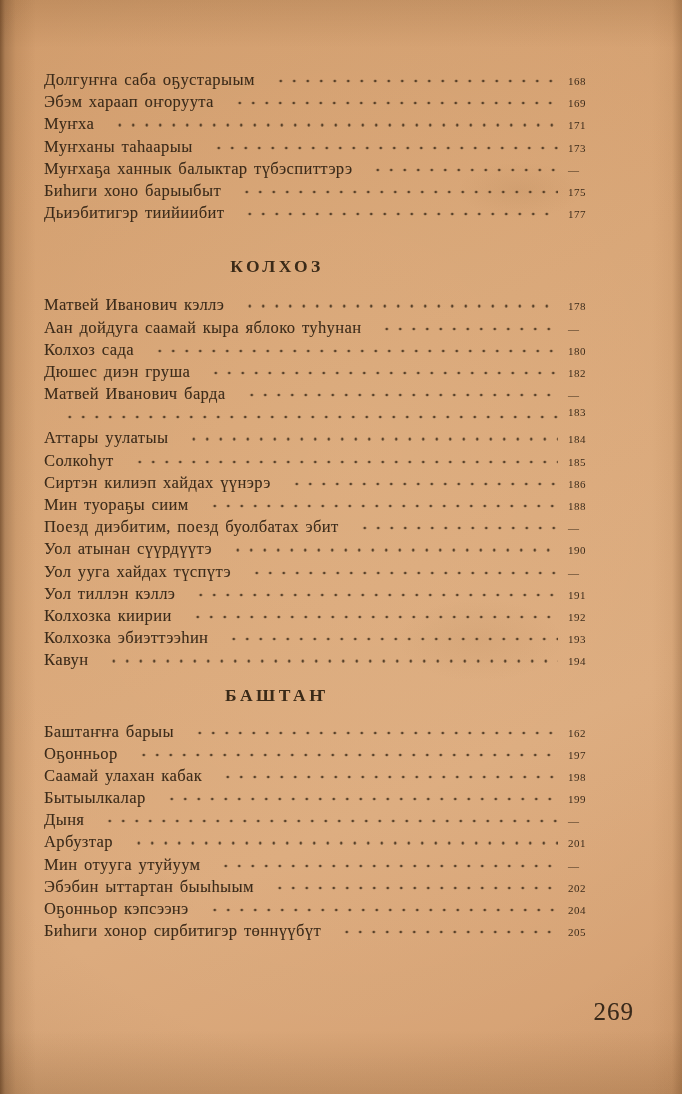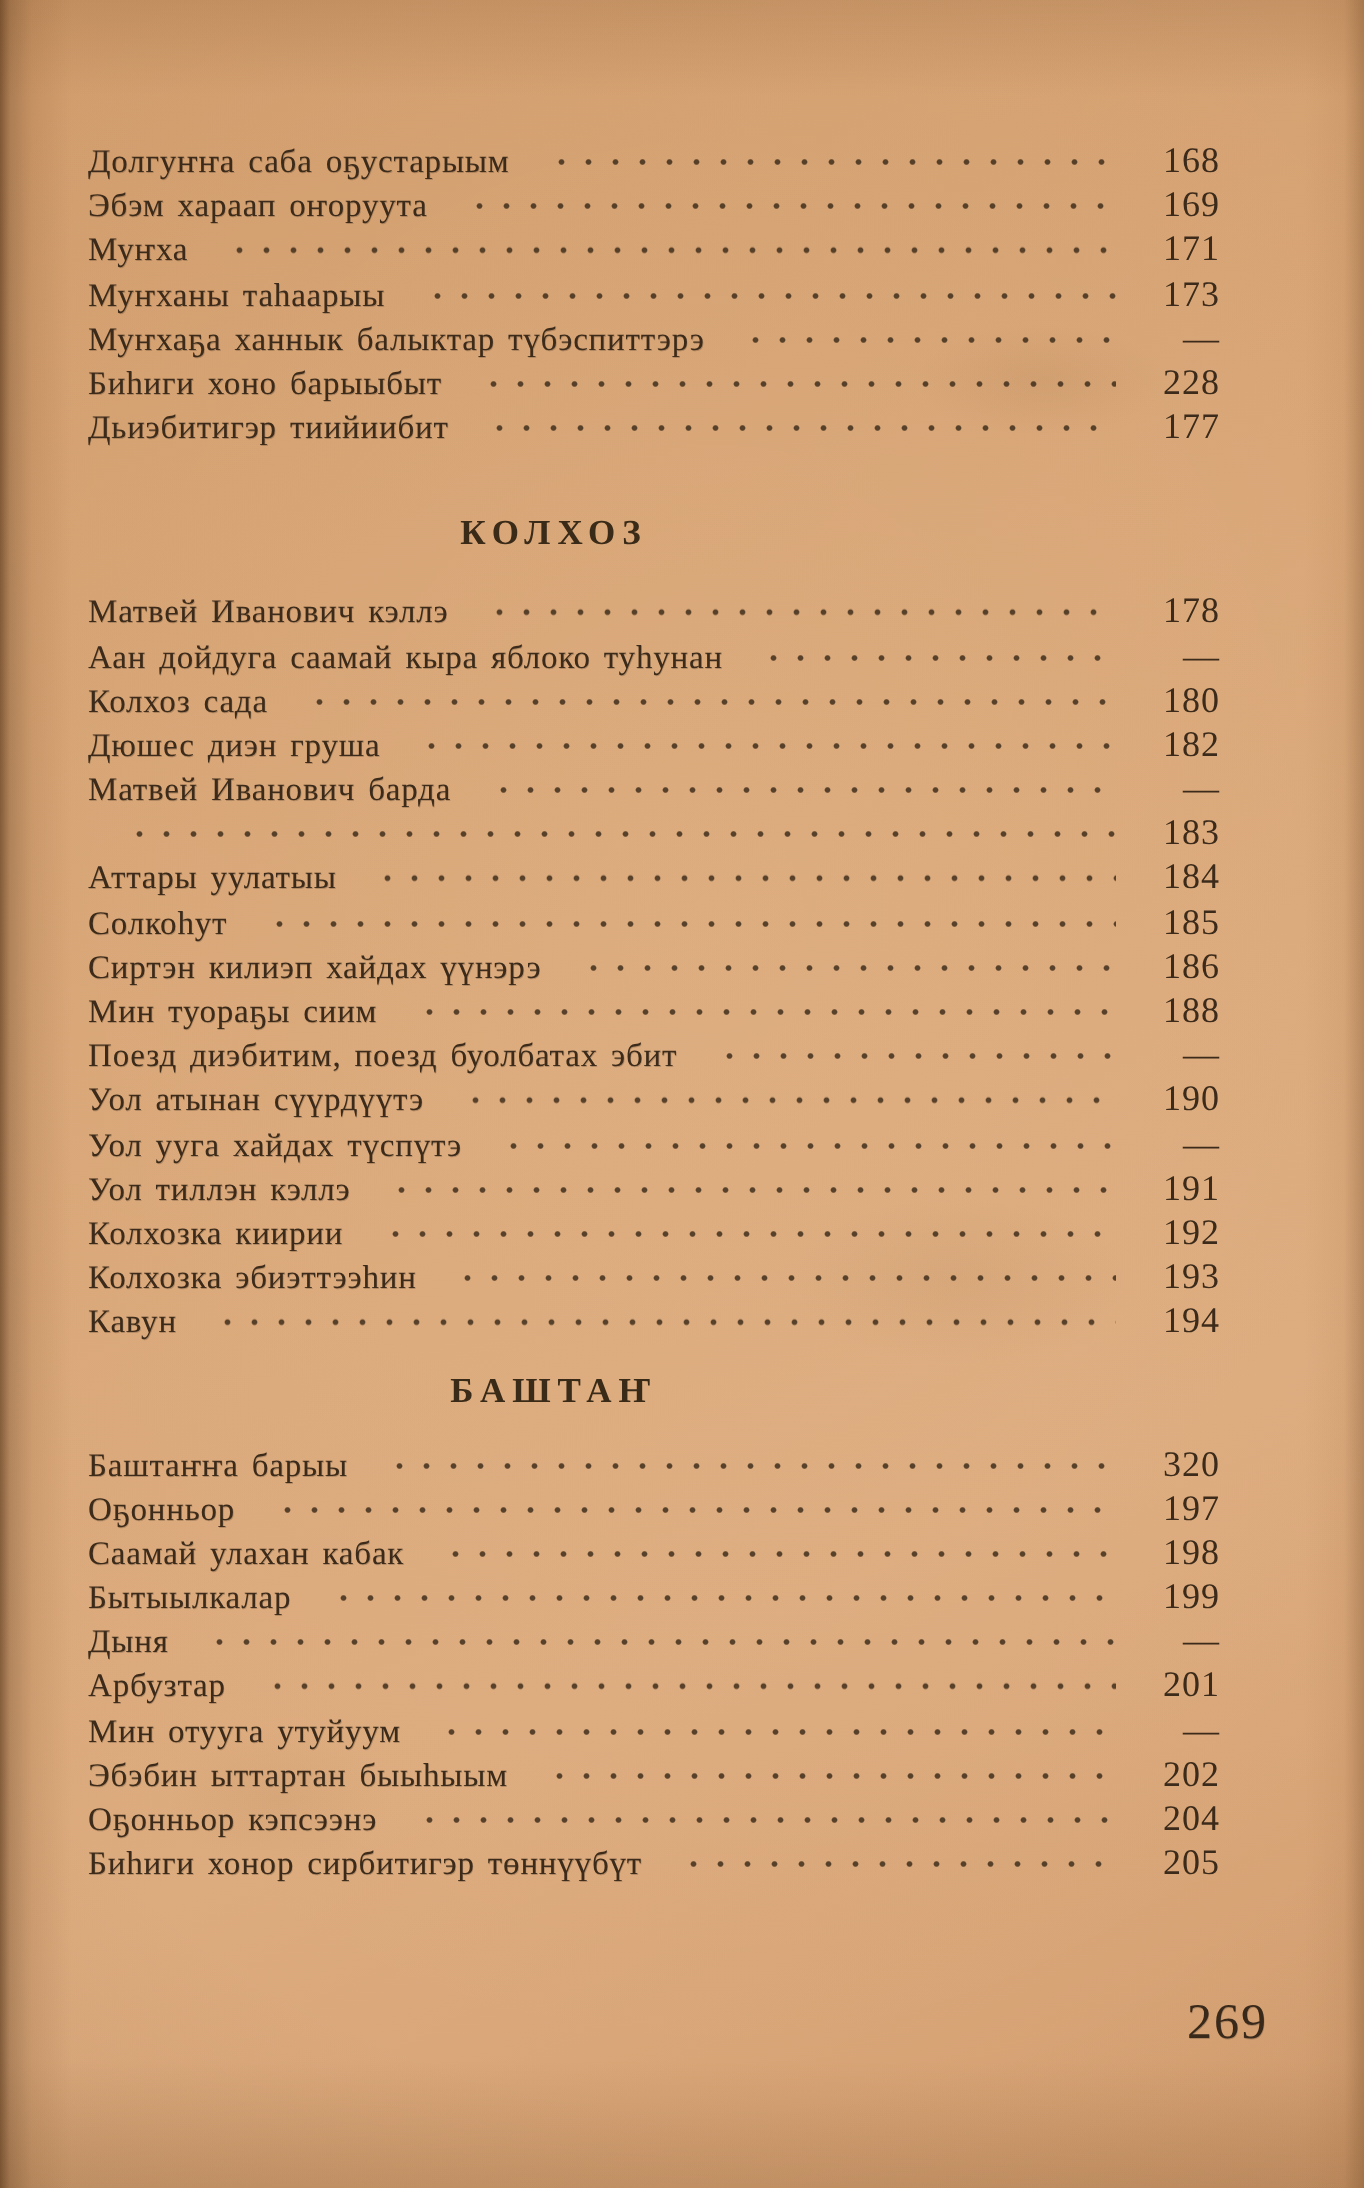--- a/index.html
+++ b/index.html
@@ -56,22 +56,21 @@
     align-self: stretch;
     margin: 0 10px 0 16px;
     background-image: radial-gradient(circle, rgba(64,46,27,0.85) 1.1px, rgba(64,46,27,0) 1.7px);
     background-size: 13.5px 22.2px;
     background-repeat: repeat-x;
     background-position: 3px 62%;
   }
   .pnum {
     flex: 0 0 auto;
     min-width: 42px;
-    text-align: right;
-    font-size: 18px;
+    font-size: 11px;
     letter-spacing: 0.5px;
     font-family: Liberation Serif, serif;
   }
   .section-heading {
     margin: 0;
     text-align: center;
     transform: translateX(-50px);
     font-size: 17.5px;
     font-weight: 700;
     letter-spacing: 3.5px;
@@ -116,21 +115,21 @@
           <span class="pnum">173</span>
         </div>
         <div class="toc-row">
           <span class="entry-title">Муҥхаҕа ханнык балыктар түбэспиттэрэ</span>
           <span class="leader"></span>
           <span class="pnum">—</span>
         </div>
         <div class="toc-row">
           <span class="entry-title">Биһиги хоно барыыбыт</span>
           <span class="leader"></span>
-          <span class="pnum">228</span>
+          <span class="pnum">175</span>
         </div>
         <div class="toc-row">
           <span class="entry-title">Дьиэбитигэр тиийиибит</span>
           <span class="leader"></span>
           <span class="pnum">177</span>
         </div>
       </section>
       <section class="toc-section sec-1">
         <h2 class="section-heading">КОЛХОЗ</h2>
         <div class="toc-row">
@@ -216,21 +215,21 @@
           <span class="entry-title">Кавун</span>
           <span class="leader"></span>
           <span class="pnum">194</span>
         </div>
       </section>
       <section class="toc-section sec-2">
         <h2 class="section-heading">БАШТАҤ</h2>
         <div class="toc-row">
           <span class="entry-title">Баштаҥҥа барыы</span>
           <span class="leader"></span>
-          <span class="pnum">320</span>
+          <span class="pnum">162</span>
         </div>
         <div class="toc-row">
           <span class="entry-title">Оҕонньор</span>
           <span class="leader"></span>
           <span class="pnum">197</span>
         </div>
         <div class="toc-row">
           <span class="entry-title">Саамай улахан кабак</span>
           <span class="leader"></span>
           <span class="pnum">198</span>

